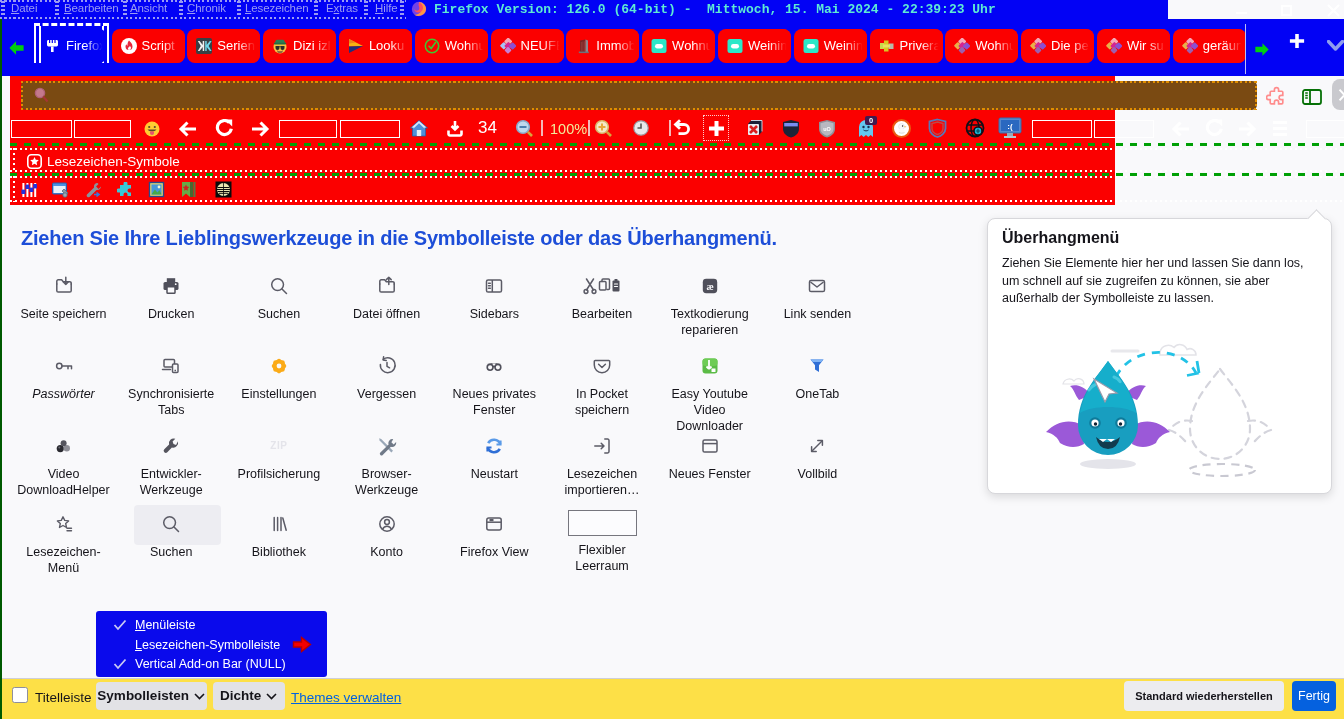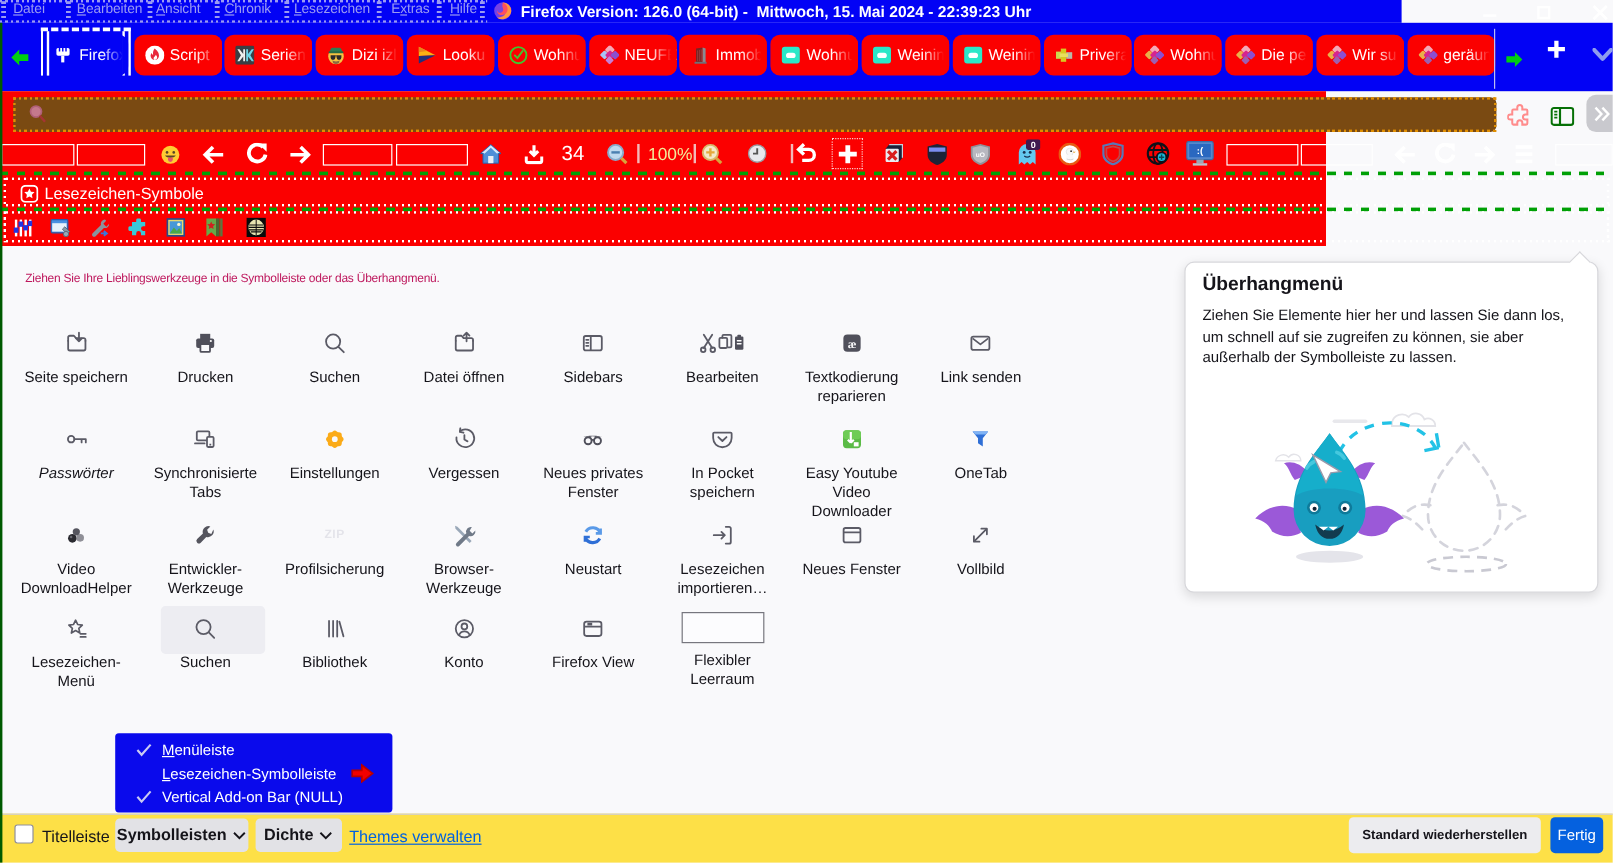--- a/index.html
+++ b/index.html
@@ -2,31 +2,31 @@
 <html><head>
 <meta charset="utf-8">
 <style>
 html,body{margin:0;padding:0;}
 body{width:1344px;height:719px;overflow:hidden;font-family:"Liberation Sans",sans-serif;background:#F9F9FB;}
 .abs{position:absolute;}
 #root{position:relative;width:1344px;height:719px;}
 
 #menubar{left:0;top:0;width:1168px;height:19px;background:#0202F5;}
 #tabbar{left:0;top:19px;width:1344px;height:57px;background:#0202F5;}
-#navarea{left:0;top:76px;width:1105px;height:129px;background:#FB0000;}
+#navarea{left:10px;top:76px;width:1105px;height:129px;background:#FB0000;}
 #content{left:0;top:205px;width:1344px;height:473px;background:#F9F9FB;}
 #bottombar{left:0;top:678px;width:1344px;height:41px;background:#fde047;border-top:1px solid #CFCFD8;box-sizing:border-box;}
 #greenstrip{left:0;top:19px;width:2px;height:700px;background:#005A00;z-index:50;}
 
 .mi{position:absolute;top:1px;height:15px;line-height:15px;font-size:11.5px;color:#9B9BF2;white-space:nowrap;letter-spacing:-0.1px;}
 .mi u{text-decoration:underline;}
 .msep{position:absolute;top:1px;width:4px;height:15px;background-image:repeating-linear-gradient(180deg,#9B9BF2 0 2px,transparent 2px 4px);}
 #mbdots{position:absolute;left:0;top:16.5px;width:406px;height:2px;background-image:repeating-linear-gradient(90deg,#9B9BF2 0 2px,transparent 2px 4.5px);}
 #mbdotstop{position:absolute;left:0;top:0;width:406px;height:1.5px;background-image:repeating-linear-gradient(90deg,#9B9BF2 0 2px,transparent 2px 4.5px);}
-#title{position:absolute;left:434px;top:2px;font-size:13px;font-weight:bold;color:#ffffff;white-space:nowrap;}
+#title{position:absolute;left:434px;top:2px;font-size:13px;font-weight:bold;color:#5eead4;white-space:nowrap;font-family:Liberation Mono, monospace;}
 
 .tab{position:absolute;top:10px;width:73px;height:34px;background:#FB0000;border-radius:8px;overflow:hidden;}
 .tab .tlab{position:absolute;left:30px;top:9px;font-size:13px;color:#FFF;white-space:nowrap;}
 .tab .tico{position:absolute;left:9px;top:9px;width:16px;height:16px;}
 .tab .fade{position:absolute;right:0;top:0;width:22px;height:34px;background:linear-gradient(90deg,rgba(251,0,0,0),#FB0000 80%);}
 
 .wbox{position:absolute;border:1.5px solid #FFF;box-sizing:border-box;height:18px;}
 .ticon{position:absolute;}
 
 .dotline{position:absolute;background-image:repeating-linear-gradient(90deg,#FFF 0 2px,transparent 2px 5px);height:2px;}
@@ -451,21 +451,21 @@
         <path d="M5 3.5 l1 2.1 2.3.3 -1.7 1.6 .4 2.3 -2-1.1 -2 1.1 .4-2.3 -1.7-1.6 2.3-.3Z" fill="#D02020"></path>
       </svg>
     <svg style="position:absolute;left:205px;top:105px;" width="17" height="17" viewBox="0 0 17 17">
         <rect x="0.5" y="0.5" width="16" height="16" fill="#0A0A0A"></rect>
         <circle cx="8.5" cy="8.5" r="6.5" fill="#E8E4B0"></circle>
         <path d="M2.5 6.5 h12 M2 8.5 h13 M2.5 10.5 h12 M4 12.3 h9" stroke="#0A0A0A" stroke-width="1"></path>
         <path d="M8.5 2 v13" stroke="#0A0A0A" stroke-width="0.8"></path>
       </svg>
   </div>
   <div class="abs" id="content">
-    <div style="position:absolute;left:21px;top:22px;font-size:10px;letter-spacing:-0.2px;font-weight:normal;color:#be185d;">Ziehen Sie Ihre Lieblingswerkzeuge in die Symbolleiste oder das Überhangmenü.</div>
+    <div style="position:absolute;left:21px;top:22px;font-size:20px;letter-spacing:-0.2px;font-weight:bold;color:#1d4ed8;">Ziehen Sie Ihre Lieblingswerkzeuge in die Symbolleiste oder das Überhangmenü.</div>
 
     <div class="gi" style="left:9.5px;top:71px;"><svg class="gico" viewBox="0 0 20 20" fill="none" stroke="#5B5B66" stroke-width="1.5" stroke-linecap="round" stroke-linejoin="round">
           <path d="M2.8 8 v6.7 a1.4 1.4 0 0 0 1.4 1.4 h11.6 a1.4 1.4 0 0 0 1.4-1.4 V8"></path>
           <path d="M2.8 8 V5.2 a1.4 1.4 0 0 1 1.4-1.4 h3.4 l1.7 1.9 h6.5 a1.4 1.4 0 0 1 1.4 1.4 V8"></path>
           <path d="M11.8 1.2 v7.2 M9.4 6 l2.4 2.4 2.4-2.4"></path>
         </svg><div class="glab">Seite speichern</div></div>
     <div class="gi" style="left:117.2px;top:71px;"><svg class="gico" viewBox="0 0 20 20">
           <rect x="5.8" y="2.2" width="8.4" height="4.5" fill="#50505B"></rect>
           <rect x="2.5" y="6" width="15" height="8" rx="1.6" fill="#50505B"></rect>
           <rect x="6" y="10.8" width="8" height="6.4" rx="0.8" fill="#FAFAFC" stroke="#50505B" stroke-width="1.5"></rect>

